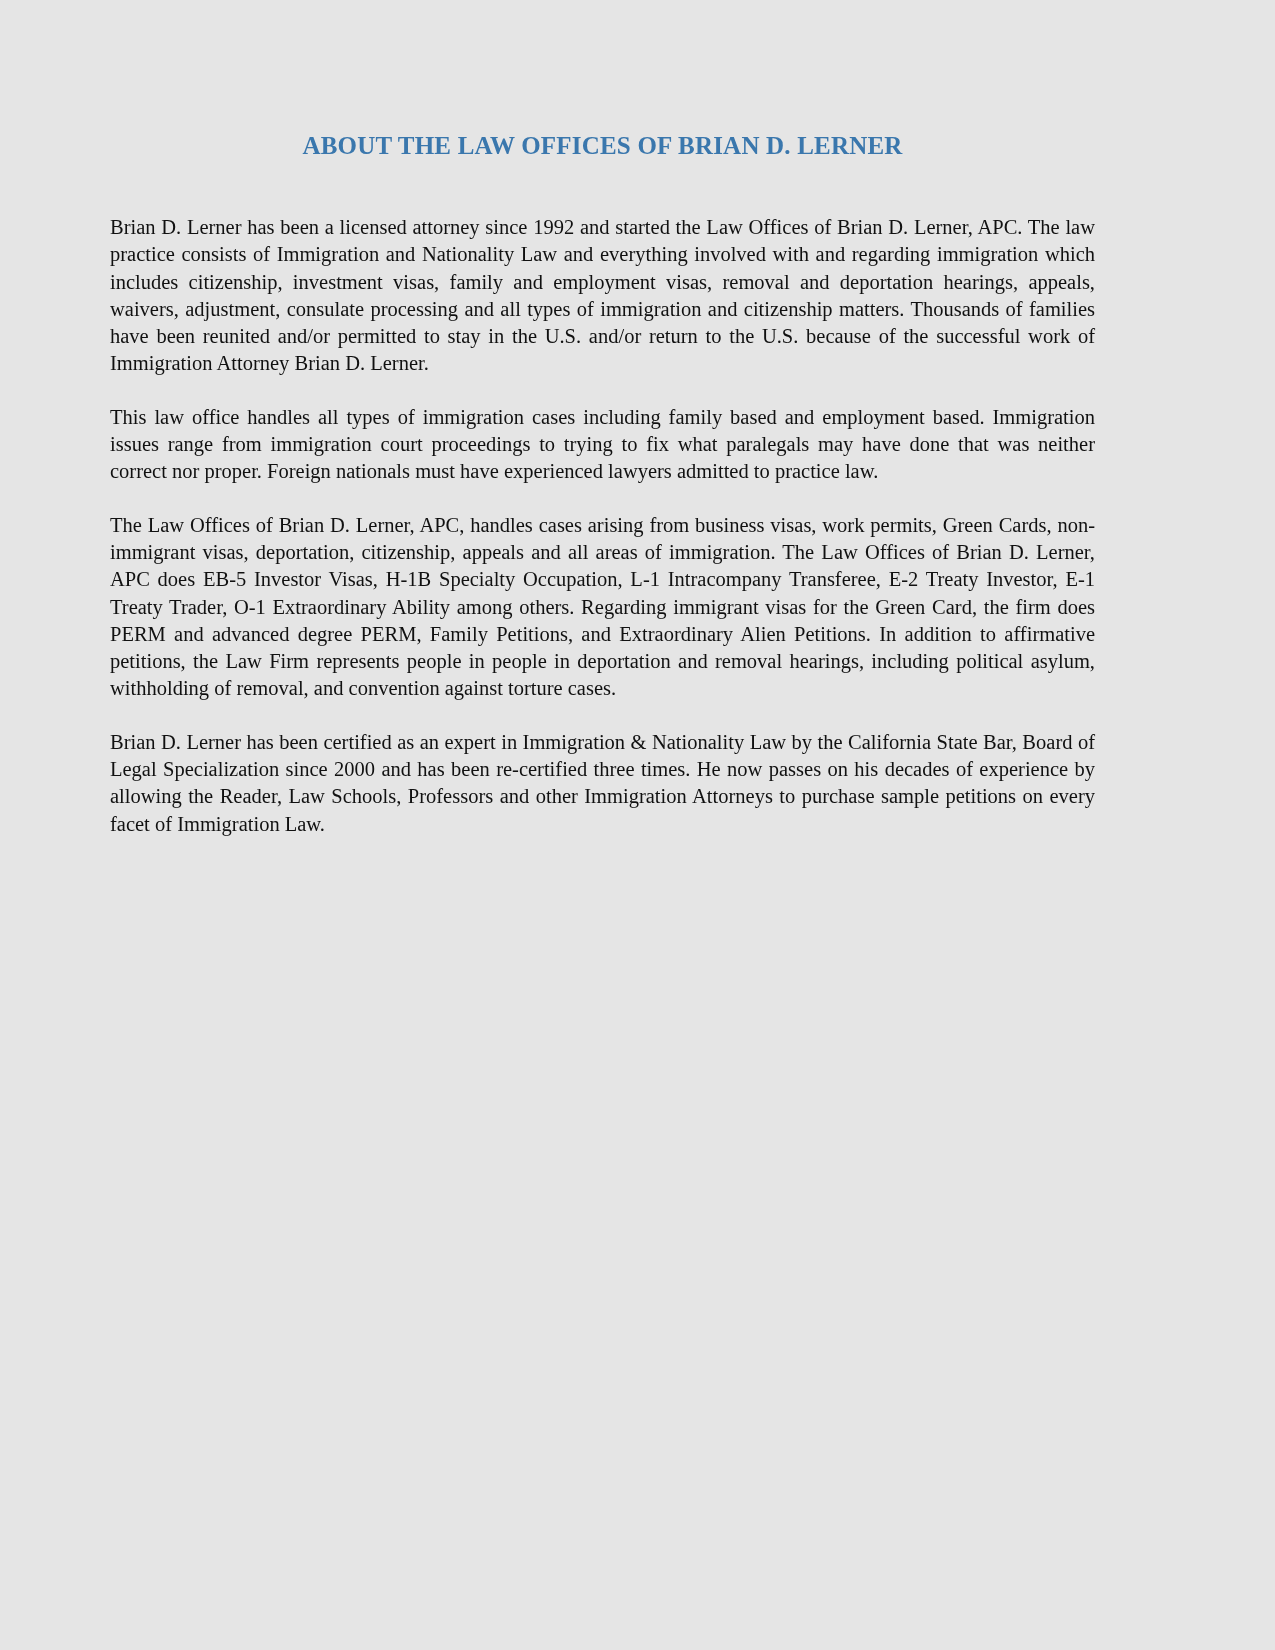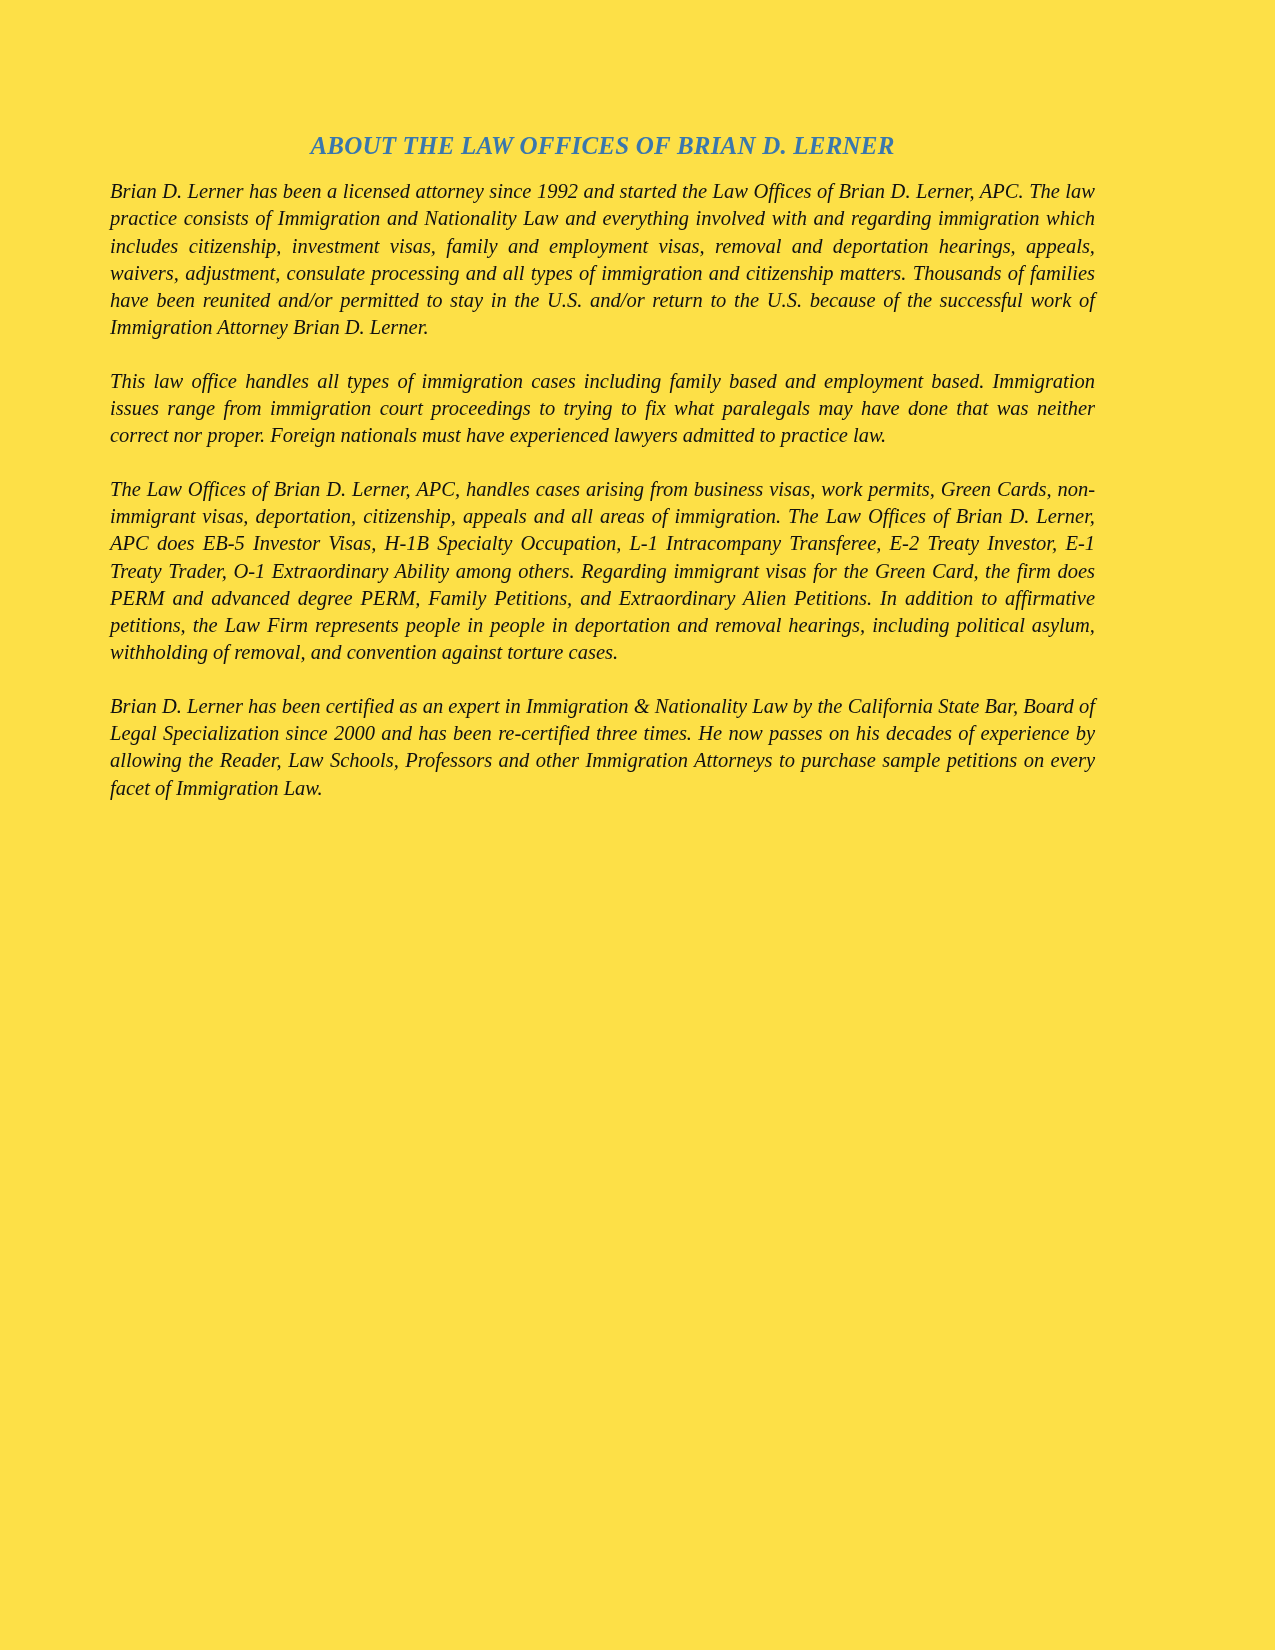--- a/index.html
+++ b/index.html
@@ -12,23 +12,22 @@
     width: 1275px;
     height: 1650px;
     overflow: hidden;
     font-family: "Liberation Serif", "DejaVu Serif", serif;
     color: #000000;
   }
   .page {
     position: relative;
     width: 1275px;
     height: 1650px;
-    background: #fde047;
+    background: #e5e5e5;
     box-sizing: border-box;
-    font-style: italic;
   }
   .content {
     position: absolute;
     left: 110px;
     top: 0;
     width: 985px;
   }
   .doc-title {
     margin: 0;
     padding: 0;
@@ -50,21 +49,21 @@
     margin: 0 0 26px 0;
     padding: 0;
     text-align: justify;
     text-justify: inter-word;
     font-size: 20.5px;
     line-height: 27.3px;
     color: #111111;
     font-family: "Liberation Serif", "DejaVu Serif", serif;
   }
   .body-copy p:first-child {
-    margin-top: 17px;
+    margin-top: 53px;
   }
   .body-copy p:last-child {
     margin-bottom: 16px;
   }
 </style>
 </head>
 <body>
 
 <div class="page">
   <div class="content">

